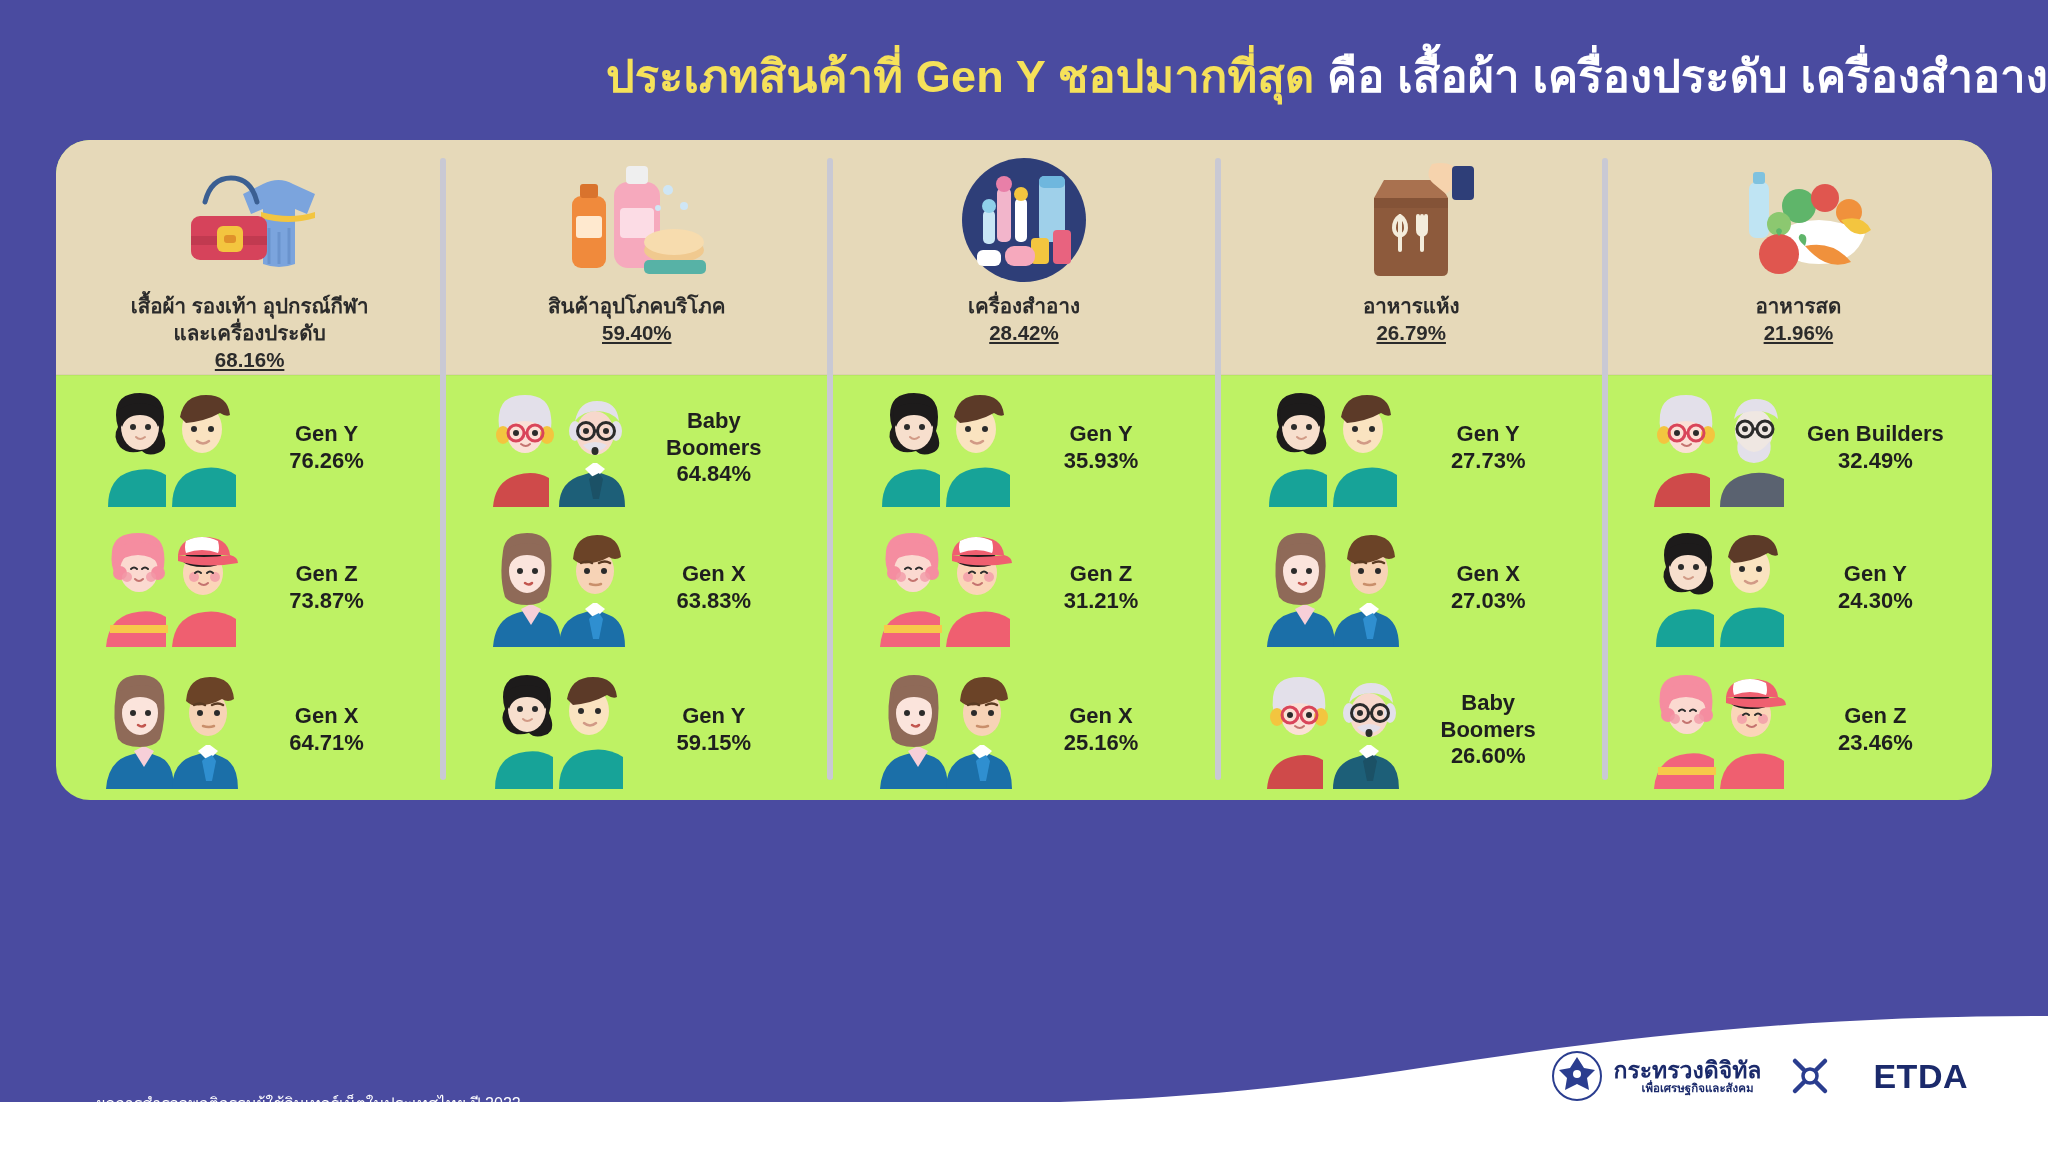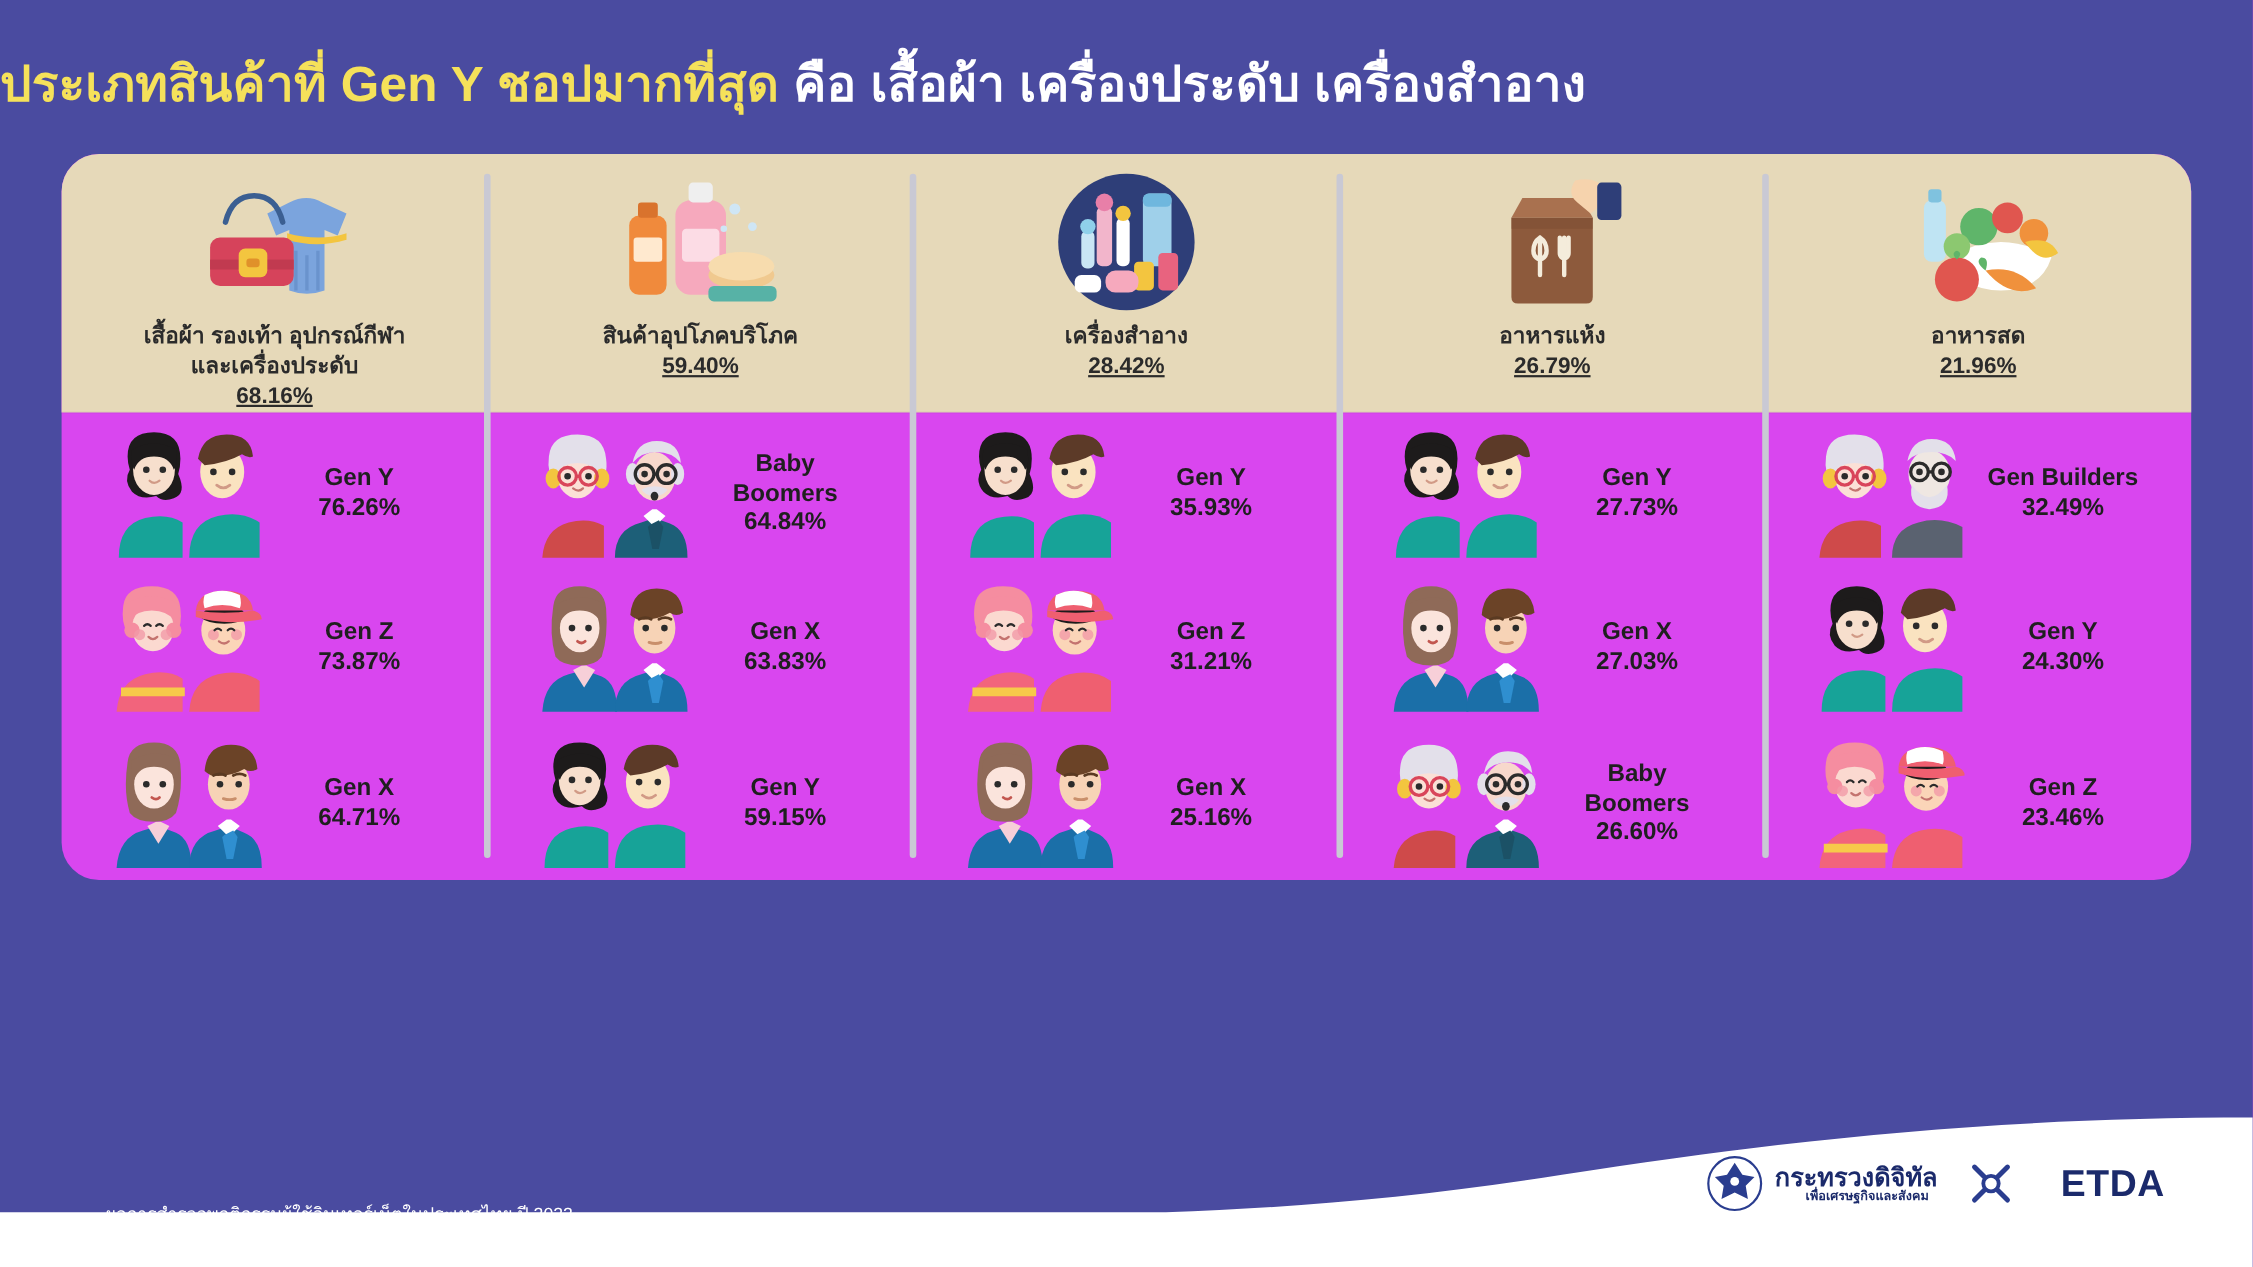--- a/index.html
+++ b/index.html
@@ -6,34 +6,34 @@
   html, body {
     width: 2048px; height: 1152px;
     font-family: "Liberation Sans", "DejaVu Sans", sans-serif;
     overflow: hidden;
   }
   body { background: #4a4ba0; position: relative; }
 
   
   .title-bar {
     position: absolute; top: 0; left: 0; width: 2048px; height: 152px;
-    display: flex; align-items: center; justify-content: flex-start;
+    display: flex; align-items: center; justify-content: flex-end;
   }
   .title {
     font-size: 45px; font-weight: 700; white-space: nowrap;
     letter-spacing: .2px; line-height: 1;
   }
   .t-yellow { color: #f5e15a; }
   .t-white  { color: #ffffff; }
 
   
   .card {
     position: absolute; left: 56px; top: 140px;
     width: 1936px; height: 660px;
-    background: #d946ef; border-radius: 34px;
+    background: #bef264; border-radius: 34px;
   }
   .card-head {
     position: absolute; left: 0; top: 0; width: 100%; height: 235px;
     background: #e6d9b9;
     border-top-left-radius: 34px; border-top-right-radius: 34px;
   }
   .card-head::after{
     content:""; position:absolute; left:0; right:0; bottom:-1px; height:2px;
     background: rgba(0,0,0,0.04);
   }

